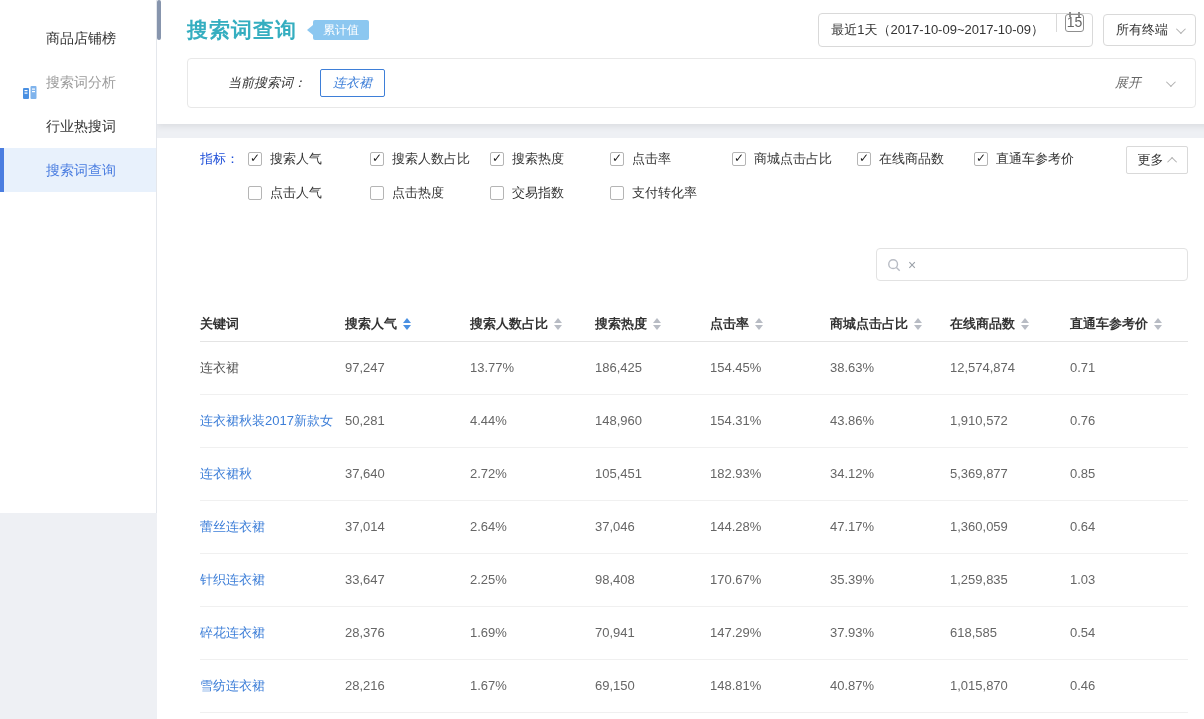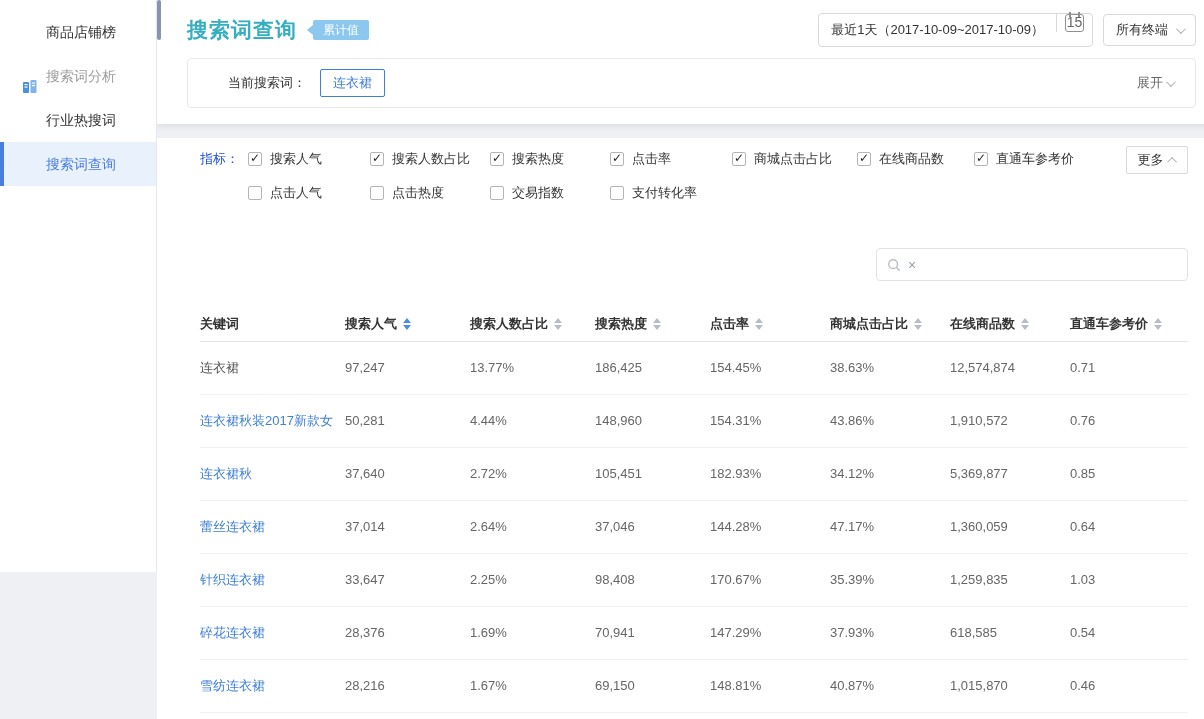--- a/index.html
+++ b/index.html
@@ -5,22 +5,22 @@
   * { margin:0; padding:0; box-sizing:border-box; }
   html,body { width:1204px; height:719px; overflow:hidden; }
   body {
     font-family:"Liberation Sans","DejaVu Sans",sans-serif;
     font-size:13px; color:#333; background:#eef0f4;
   }
   .app { display:flex; width:1204px; height:719px; position:relative; }
 
   
   .sidebar {
-    width:157px; height:572px; background:#fff; flex:0 0 157px;
-    border-right:1px solid #e4e7ec; padding-top:10px; position:relative; z-index:3;
+    width:157px; height:513px; background:#fff; flex:0 0 157px;
+    border-right:1px solid #e4e7ec; padding-top:16px; position:relative; z-index:3;
   }
   .sb-item {
     position:relative; height:44px; line-height:44px; font-size:14px;
     color:#333; cursor:pointer; padding-left:46px; white-space:nowrap;
   }
   .sb-item.dim { color:#9b9b9b; }
   .sb-item.active { background:#e8f1fc; color:#4a7de0; }
   .sb-item.active::before {
     content:""; position:absolute; left:0; top:0; width:4px; height:44px; background:#4a7de0;
   }
@@ -69,28 +69,28 @@
   .select-control {
     display:flex; align-items:center; gap:8px; border:1px solid #d9d9d9; border-radius:4px;
     height:32px; padding:0 12px; cursor:pointer; background:#fff; color:#333;
   }
   .chev { display:inline-block; width:7px; height:7px; border-right:1px solid #b0b0b0; border-bottom:1px solid #b0b0b0; }
   .chev.down { transform:rotate(45deg) translateY(-2px); }
   .chev.up { transform:rotate(-135deg) translateY(-2px); }
 
   .filter-card {
     margin-top:10px; border:1px solid #e8e8e8; border-radius:4px; height:50px;
-    display:flex; align-items:center; padding:0 22px 0 40px; background:#fff;
+    display:flex; align-items:center; padding:0 22px 0 40px; background:#fff;font-style:italic;
   }
   .term-label { color:#333; }
   .term-tag {
     margin-left:14px; border:1px solid #3e7fd8; color:#3e7fd8; padding:4px 12px;
     border-radius:2px; cursor:pointer; font-size:13px;
   }
-  .expand-toggle { margin-left:auto; color:#666; cursor:pointer; display:flex; align-items:center; gap:3px; }
+  .expand-toggle { margin-left:auto; color:#666; cursor:pointer; display:flex; align-items:center; gap:25px; }
 
   
   .content { background:#fff; margin-top:14px; flex:1; padding:8px 26px 0 43px; position:relative; }
   .indicators { position:relative; display:flex; }
   .ind-label { color:#1d4ed8; width:48px; line-height:26px; flex:0 0 48px; }
   .ind-grid {
     display:grid; grid-template-columns:122px 120px 120px 122px 125px 117px auto;
     row-gap:8px;
   }
   .ind-item { display:flex; align-items:center; gap:8px; height:26px; cursor:pointer; }

